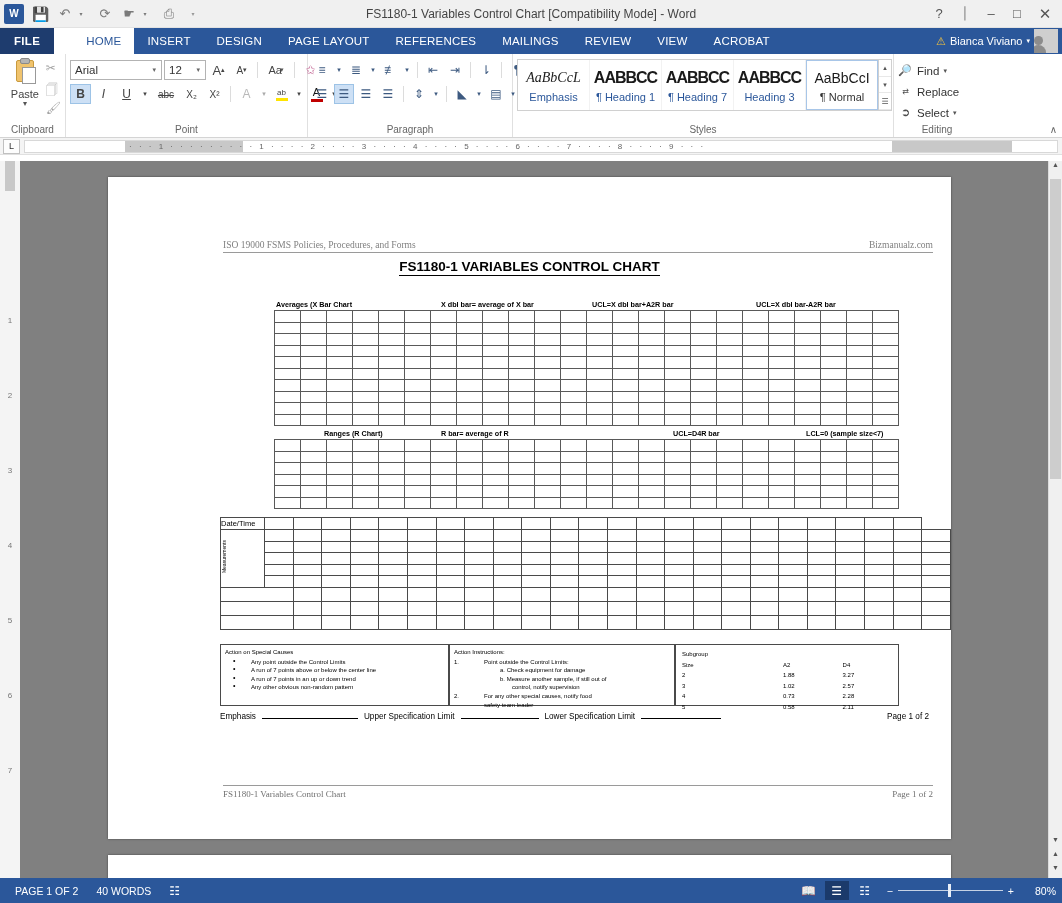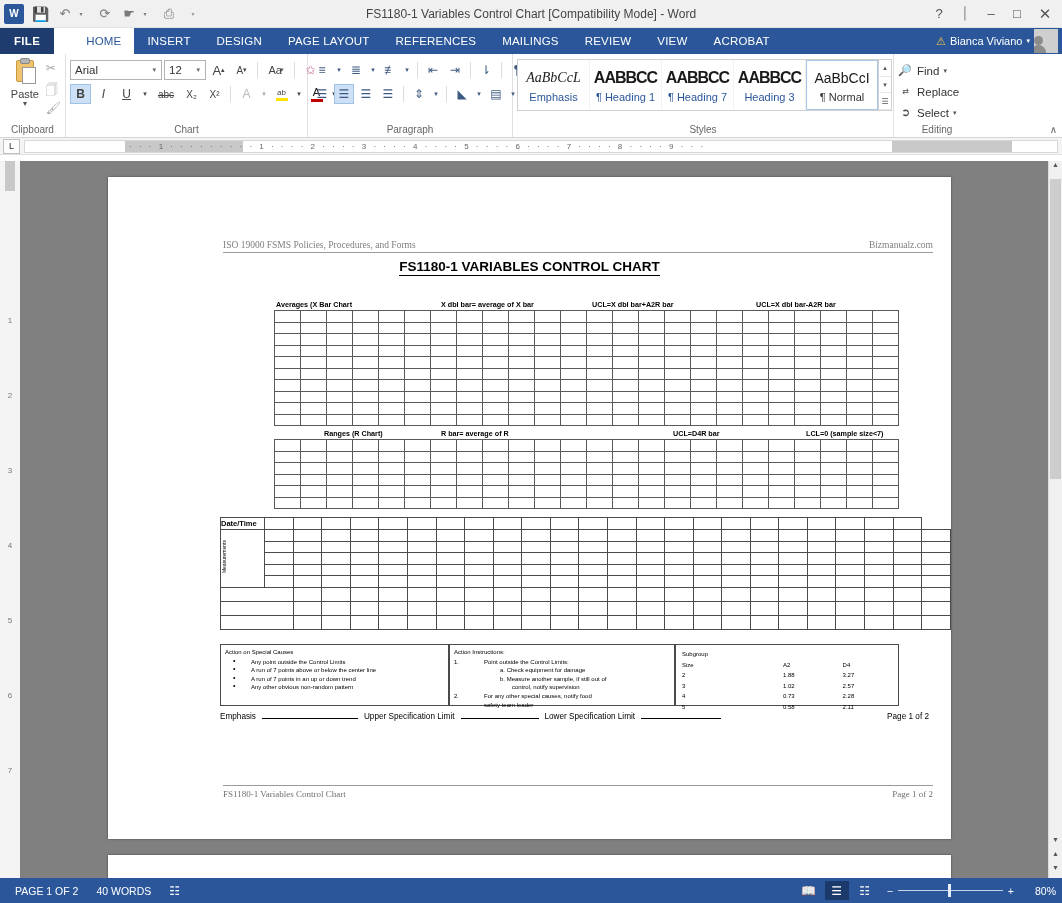--- a/index.html
+++ b/index.html
@@ -236,21 +236,21 @@
     display:flex;
   }
   .lblrow > span { position:absolute; white-space:nowrap; }
 
   table.grid { border-collapse:collapse; position:absolute; }
   table.grid td { border:1px solid #595959; padding:0; }
 
   .dtbl { position:absolute; border-collapse:collapse; }
   .dtbl td { border:1px solid #4a4a4a; padding:0; }
   .dt-label {
-    font-size:7.5px; font-weight:bold; color:#000; padding-left:2px;
+    font-size:7.5px; font-weight:normal; color:#000; padding-left:2px;
     white-space:nowrap;
   }
   .vtext {
     font-size:5px; color:#000; writing-mode:vertical-rl;
     transform:rotate(180deg); letter-spacing:0px; line-height:7px;
     white-space:nowrap; text-align:center; width:100%;
   }
 
   .infobox {
     position:absolute; border:1px solid #4a4a4a; font-size:6px; color:#000;
@@ -443,21 +443,21 @@
           <div class="fbtn" style="flex-direction:column;">
             <span style="font-size:11px;line-height:11px;color:#111;">A</span>
             <span class="underbar" style="background:#c00000;"></span>
           </div>
           <div class="fbtn" style="width:10px;">
               <span style="font-size:7px;">▾</span>
             </div>
         </div>
       </div>
     </div>
-    <div class="rgroup-label">Chart</div>
+    <div class="rgroup-label">Point</div>
   </div>
 
   <div class="rgroup" style="width:205px;">
     <div class="rgroup-body">
       <div class="par-rows">
         <div class="frow">
           <div class="pbtn">≡</div>
           <div class="pbtn" style="width:10px;">
               <span style="font-size:7px;">▾</span>
             </div>

